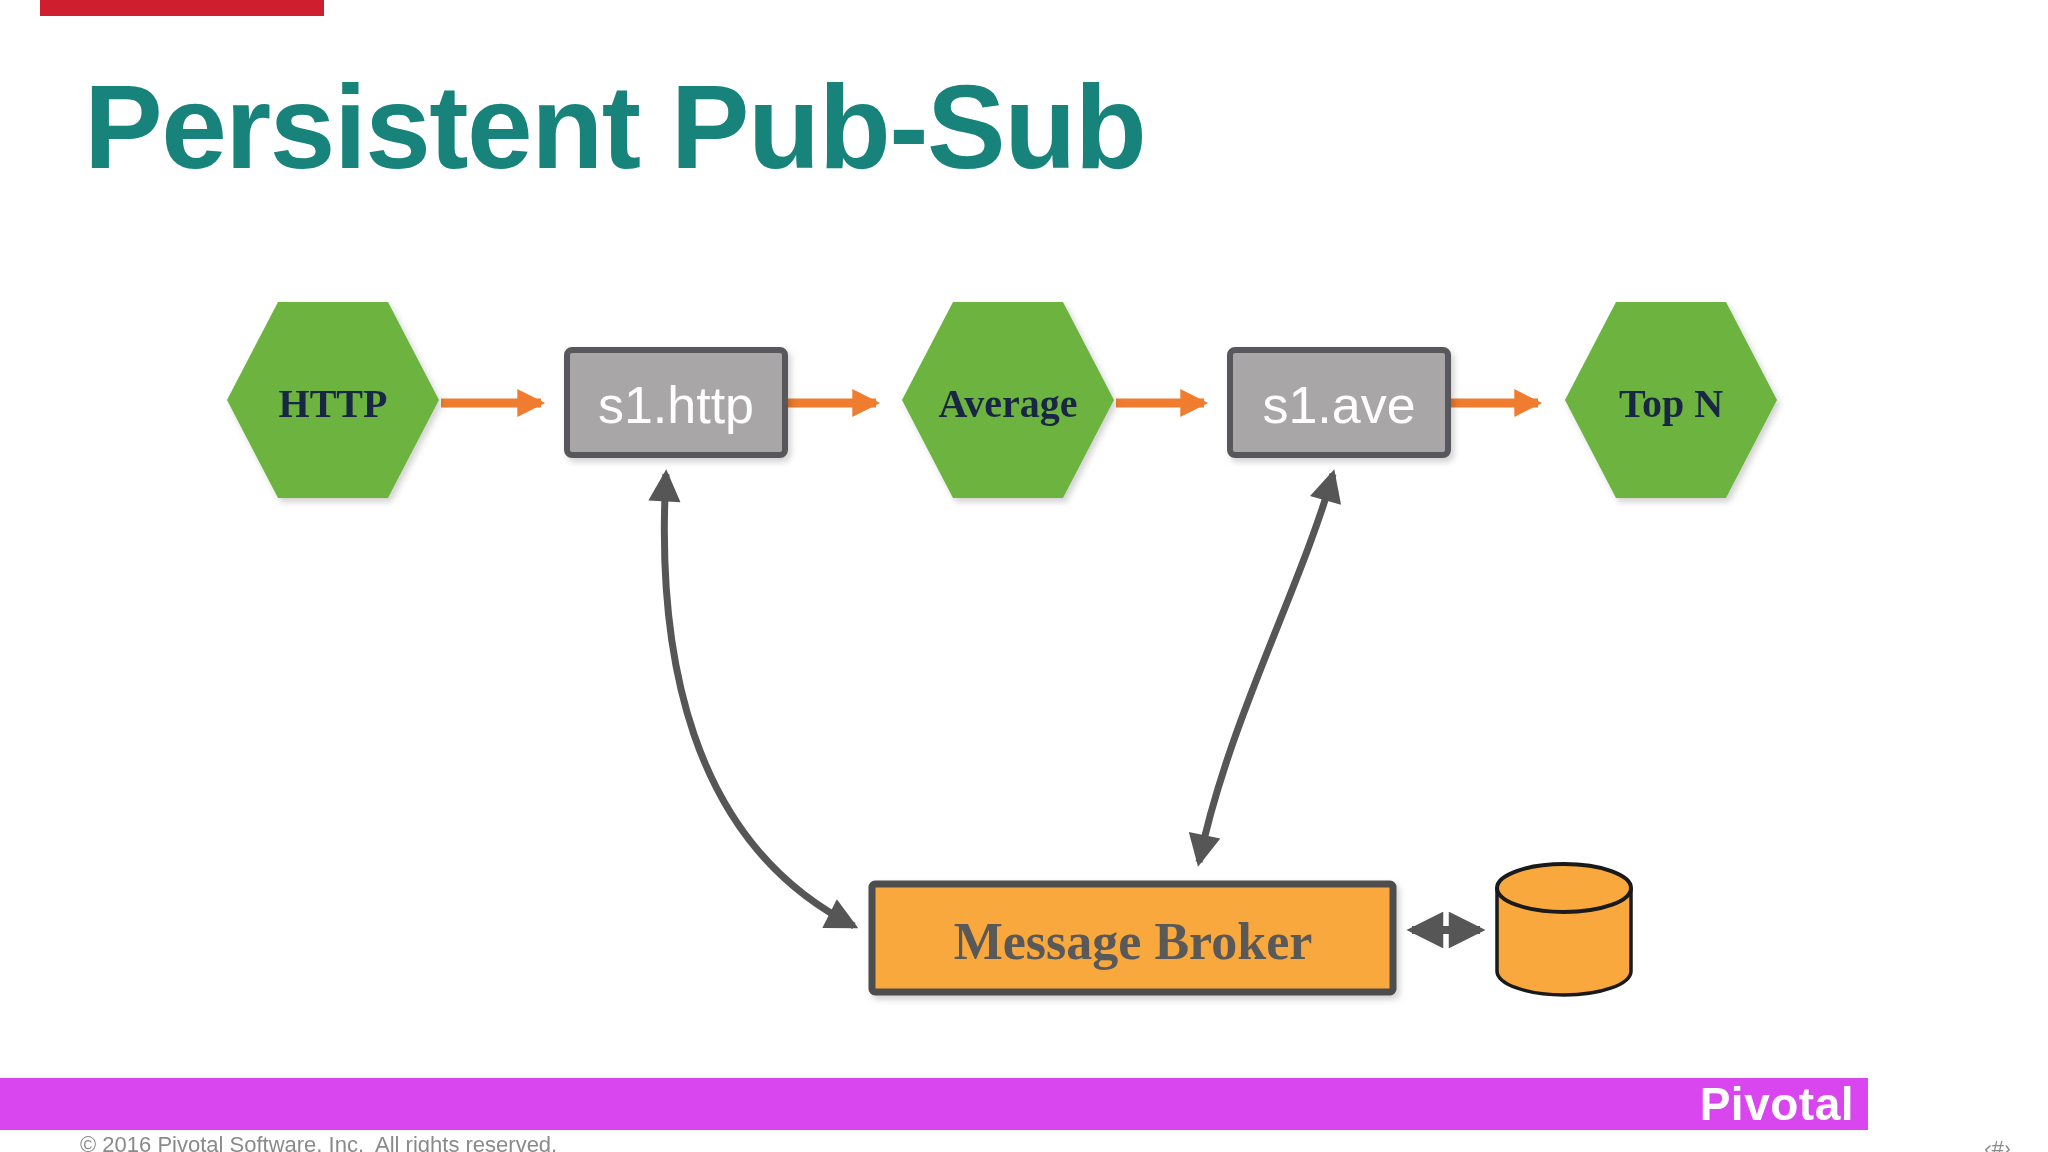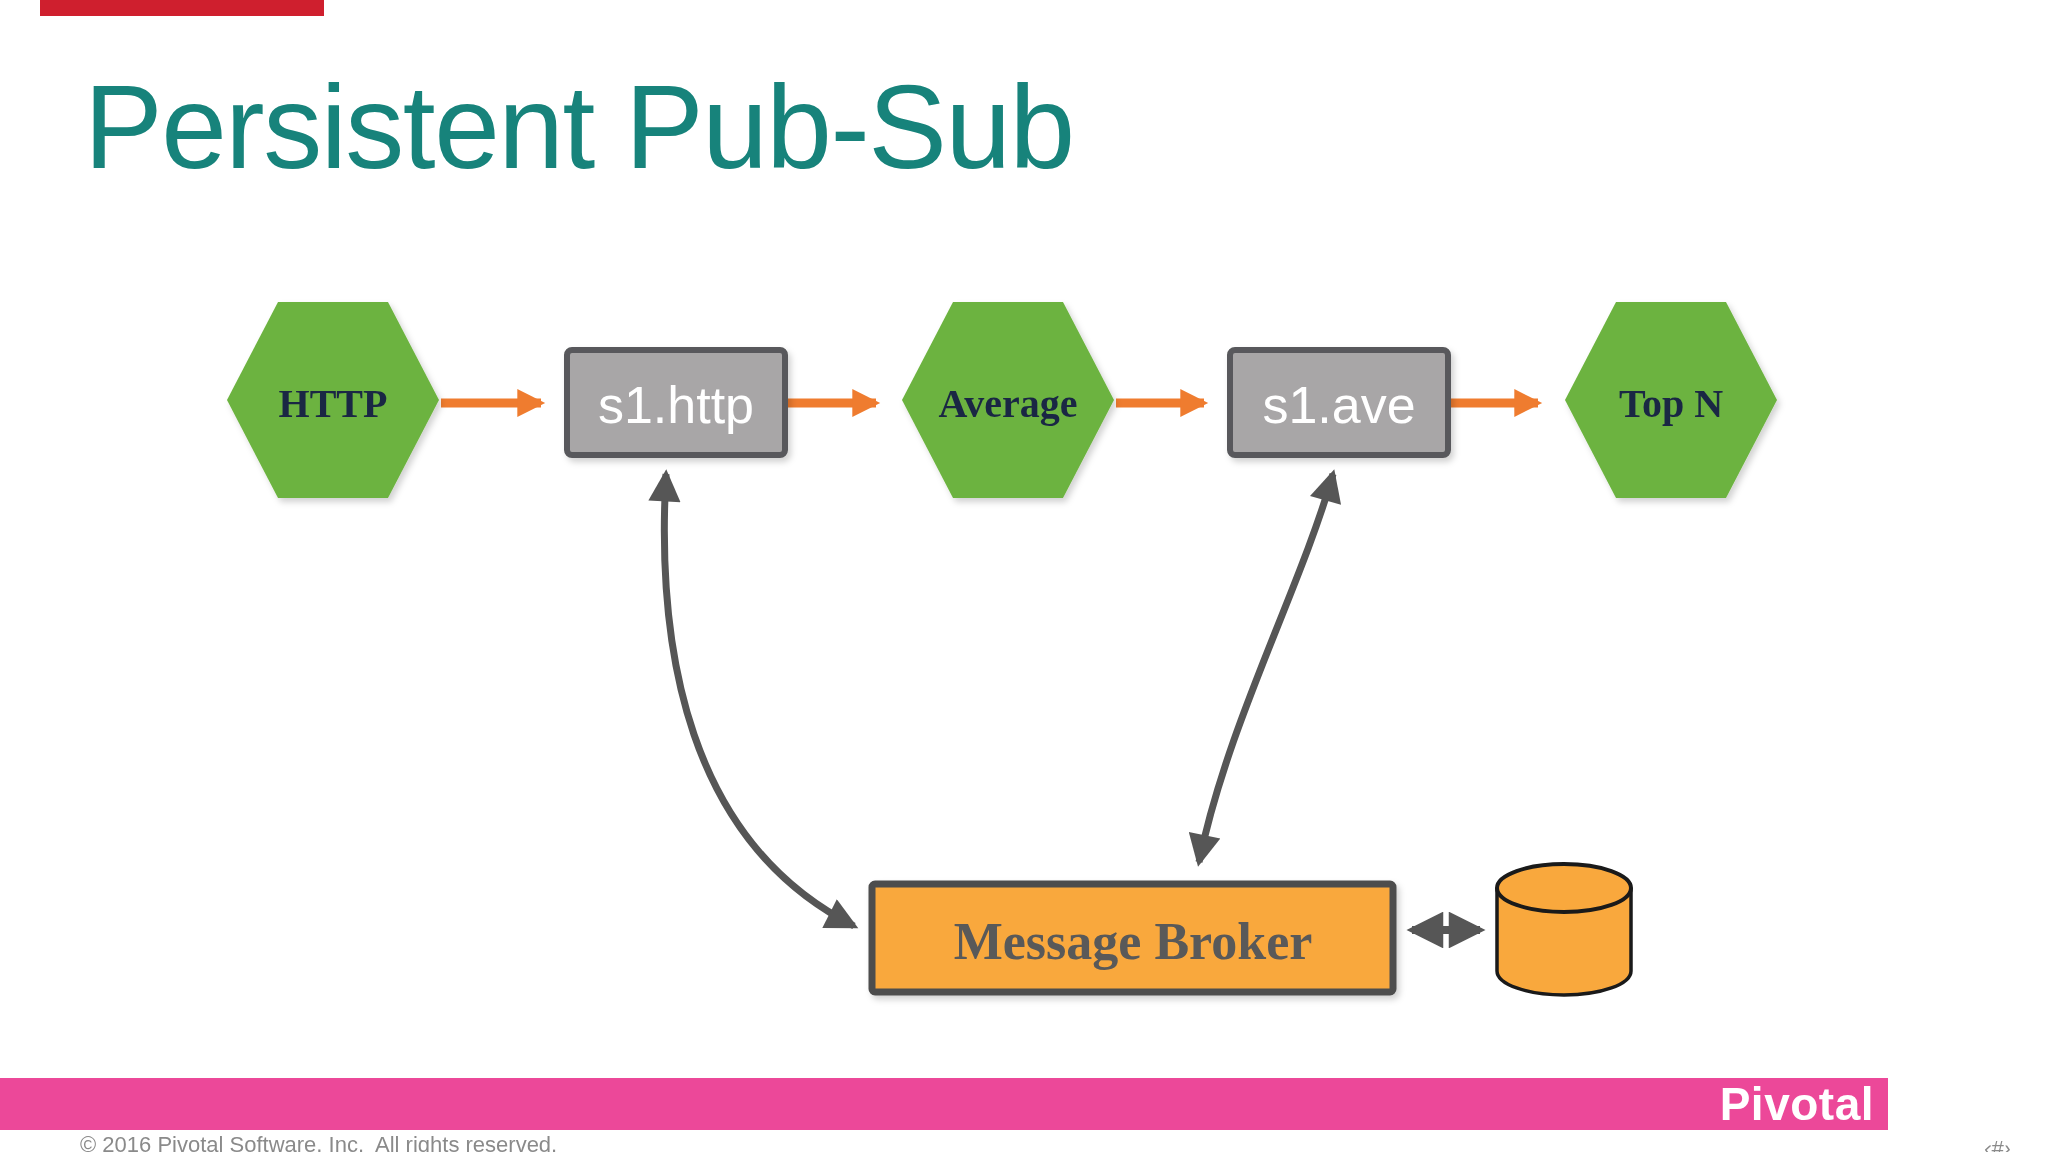--- a/index.html
+++ b/index.html
@@ -9,40 +9,39 @@
     position:relative;
     overflow:hidden;
     font-family:"Liberation Sans",sans-serif;
   }
   .red-bar{
     position:absolute;left:40px;top:0;width:284px;height:16px;
     background:#cf1f2e;
   }
   .slide-title{
     position:absolute;left:84px;top:64px;
-    font-size:118px;line-height:1.08;font-weight:400;
+    font-size:118px;line-height:1.08;font-weight:700;
     letter-spacing:-1.5px;color:#17837b;white-space:nowrap;
   }
   .diagram-svg{position:absolute;left:0;top:0;}
   .hex-label{
     font-family:"Liberation Serif",serif;font-weight:bold;
     font-size:40px;fill:#1a2744;
   }
   .stream-label{
     font-family:"Liberation Sans",sans-serif;font-weight:400;
     font-size:52px;fill:#ffffff;
   }
   .broker-label{
     font-family:"Liberation Serif",serif;font-weight:bold;
     font-size:52px;fill:#595959;
   }
   .footer-band{
     position:absolute;left:0;top:1078px;width:1868px;height:52px;
-    background:#ec4899;
-    padding-left:20px;
+    background:#d946ef;
   }
   .pivotal-logo{
     position:absolute;right:14px;top:0;height:52px;line-height:52px;
     color:#ffffff;font-size:46px;font-weight:bold;letter-spacing:0.5px;
   }
   .copyright{
     position:absolute;left:80px;top:1132px;
     font-size:22px;color:#8a8a8a;white-space:pre;
   }
   .slide-number{

